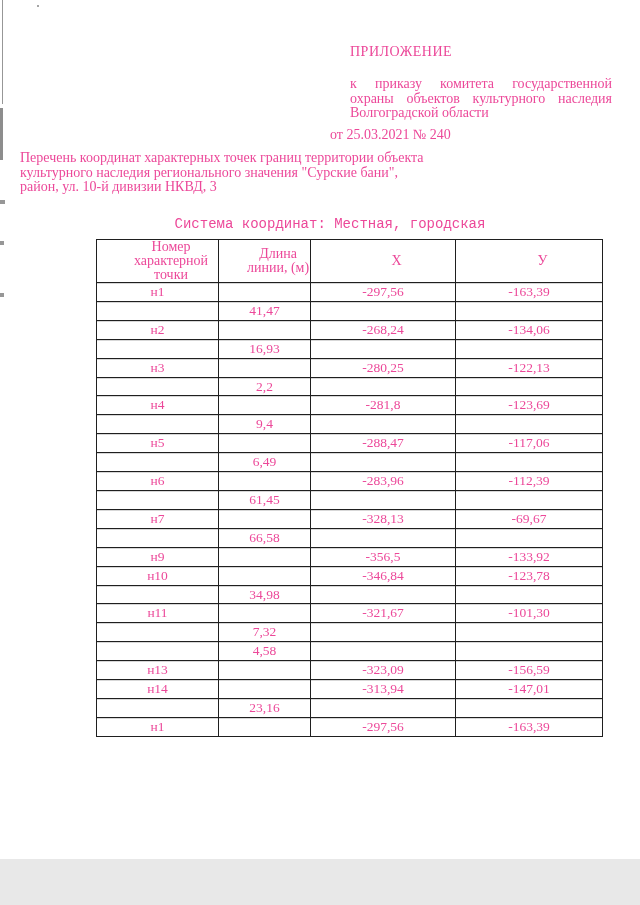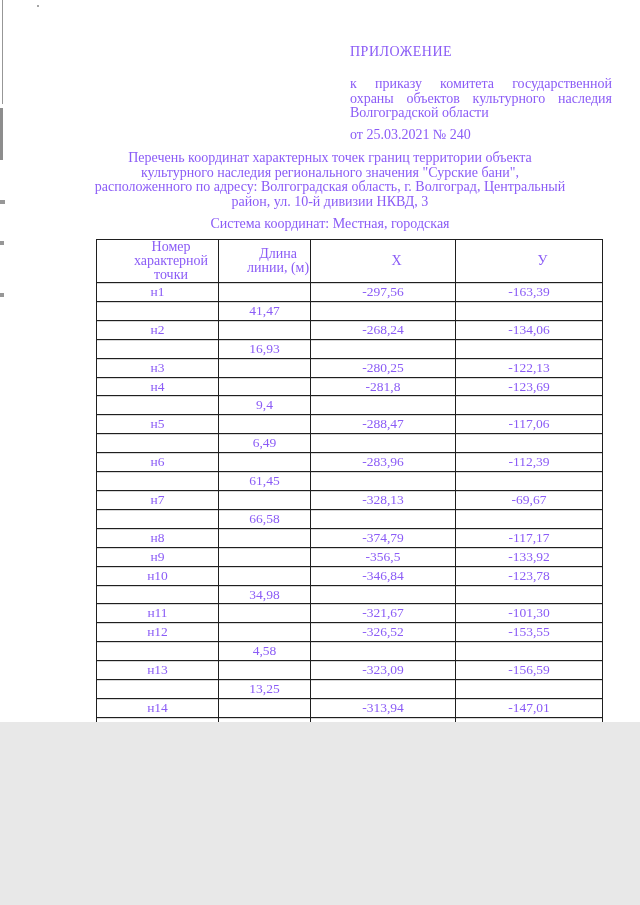--- a/index.html
+++ b/index.html
@@ -3,24 +3,24 @@
 <meta charset="utf-8">
 <style>
   html, body {
     margin: 0;
     padding: 0;
     background: #e8e8e8;
   }
   .page {
     position: relative;
     width: 640px;
-    height: 722px;
+    height: 859px;
     background: #ffffff;
     font-family: "Liberation Serif", "DejaVu Serif", serif;
-    color: #8b5cf6;
+    color: #ec4899;
     overflow: hidden;
   }
   
   .artifact { position: absolute; background: #979797; }
   .a1 { left: 2px; top: 0;     width: 1px; height: 104px; }
   .a2 { left: 0;   top: 108px; width: 3px; height: 52px; background:#8d8d8d; }
   .a3 { left: 0;   top: 200px; width: 5px; height: 4px; }
   .a4 { left: 0;   top: 241px; width: 4px; height: 4px; }
   .a5 { left: 0;   top: 293px; width: 4px; height: 4px; }
   .a6 { left: 37px; top: 5px;  width: 2px; height: 2px; background:#a5a5a5; }
@@ -37,41 +37,42 @@
     position: absolute;
     left: 350px; top: 77px;
     width: 262px;
     font-size: 14px;
     line-height: 14.5px;
   }
   .order-ref .line { display: block; }
   .order-ref .line.just { text-align: justify; text-align-last: justify; }
   .order-date {
     position: absolute;
-    left: 350px; top: 127px;
+    left: 330px; top: 127px;
     font-size: 14px;
     white-space: nowrap;
     font-family: Liberation Serif, serif;
   }
 
   
   .doc-title {
     position: absolute;
     left: 20px; top: 151px;
     width: 620px;
-    text-align: center;
+    text-align: left;
     font-size: 14px;
     line-height: 14.6px;
   }
   .coord-system {
     position: absolute;
     left: 20px; top: 216px;
     width: 620px;
     text-align: center;
     font-size: 14px;
+    font-family: Liberation Mono, monospace;
   }
 
   
   table.coords {
     position: absolute;
     left: 96px; top: 239px;
     width: 506px;
     border-collapse: collapse;
     table-layout: fixed;
     font-size: 13.5px;
@@ -121,21 +122,20 @@
     <span class="line just">к приказу комитета государственной</span>
     <span class="line just">охраны объектов культурного наследия</span>
     <span class="line">Волгоградской области</span>
   </div>
 
   <div class="order-date">от 25.03.2021 № 240</div>
 
   <div class="doc-title">
     <span class="line" style="display:block">Перечень координат характерных точек границ территории объекта</span>
     <span class="line" style="display:block">культурного наследия регионального значения "Сурские бани",</span>
-    <span class="line" style="display:block">расположенного по адресу: Волгоградская область, г. Волгоград, Центральный</span>
     <span class="line" style="display:block">район, ул. 10-й дивизии НКВД, 3</span>
   </div>
 
   <div class="coord-system">Система координат: Местная, городская</div>
 
   <table class="coords">
     <colgroup>
       <col class="c1">
         <col class="c2">
         <col class="c3">
@@ -178,20 +178,26 @@
       <td></td>
       <td></td>
     </tr>
         <tr>
       <td>н3</td>
       <td></td>
       <td>-280,25</td>
       <td>-122,13</td>
     </tr>
         <tr>
+      <td></td>
+      <td>2,2</td>
+      <td></td>
+      <td></td>
+    </tr>
+        <tr>
       <td>н4</td>
       <td></td>
       <td>-281,8</td>
       <td>-123,69</td>
     </tr>
         <tr>
       <td></td>
       <td>9,4</td>
       <td></td>
       <td></td>
@@ -226,26 +232,20 @@
       <td>-328,13</td>
       <td>-69,67</td>
     </tr>
         <tr>
       <td></td>
       <td>66,58</td>
       <td></td>
       <td></td>
     </tr>
         <tr>
-      <td>н8</td>
-      <td></td>
-      <td>-374,79</td>
-      <td>-117,17</td>
-    </tr>
-        <tr>
       <td>н9</td>
       <td></td>
       <td>-356,5</td>
       <td>-133,92</td>
     </tr>
         <tr>
       <td>н10</td>
       <td></td>
       <td>-346,84</td>
       <td>-123,78</td>
@@ -256,44 +256,38 @@
       <td></td>
       <td></td>
     </tr>
         <tr>
       <td>н11</td>
       <td></td>
       <td>-321,67</td>
       <td>-101,30</td>
     </tr>
         <tr>
-      <td>н12</td>
-      <td></td>
-      <td>-326,52</td>
-      <td>-153,55</td>
+      <td></td>
+      <td>7,32</td>
+      <td></td>
+      <td></td>
     </tr>
         <tr>
       <td></td>
       <td>4,58</td>
       <td></td>
       <td></td>
     </tr>
         <tr>
       <td>н13</td>
       <td></td>
       <td>-323,09</td>
       <td>-156,59</td>
     </tr>
         <tr>
-      <td></td>
-      <td>13,25</td>
-      <td></td>
-      <td></td>
-    </tr>
-        <tr>
       <td>н14</td>
       <td></td>
       <td>-313,94</td>
       <td>-147,01</td>
     </tr>
         <tr>
       <td></td>
       <td>23,16</td>
       <td></td>
       <td></td>

